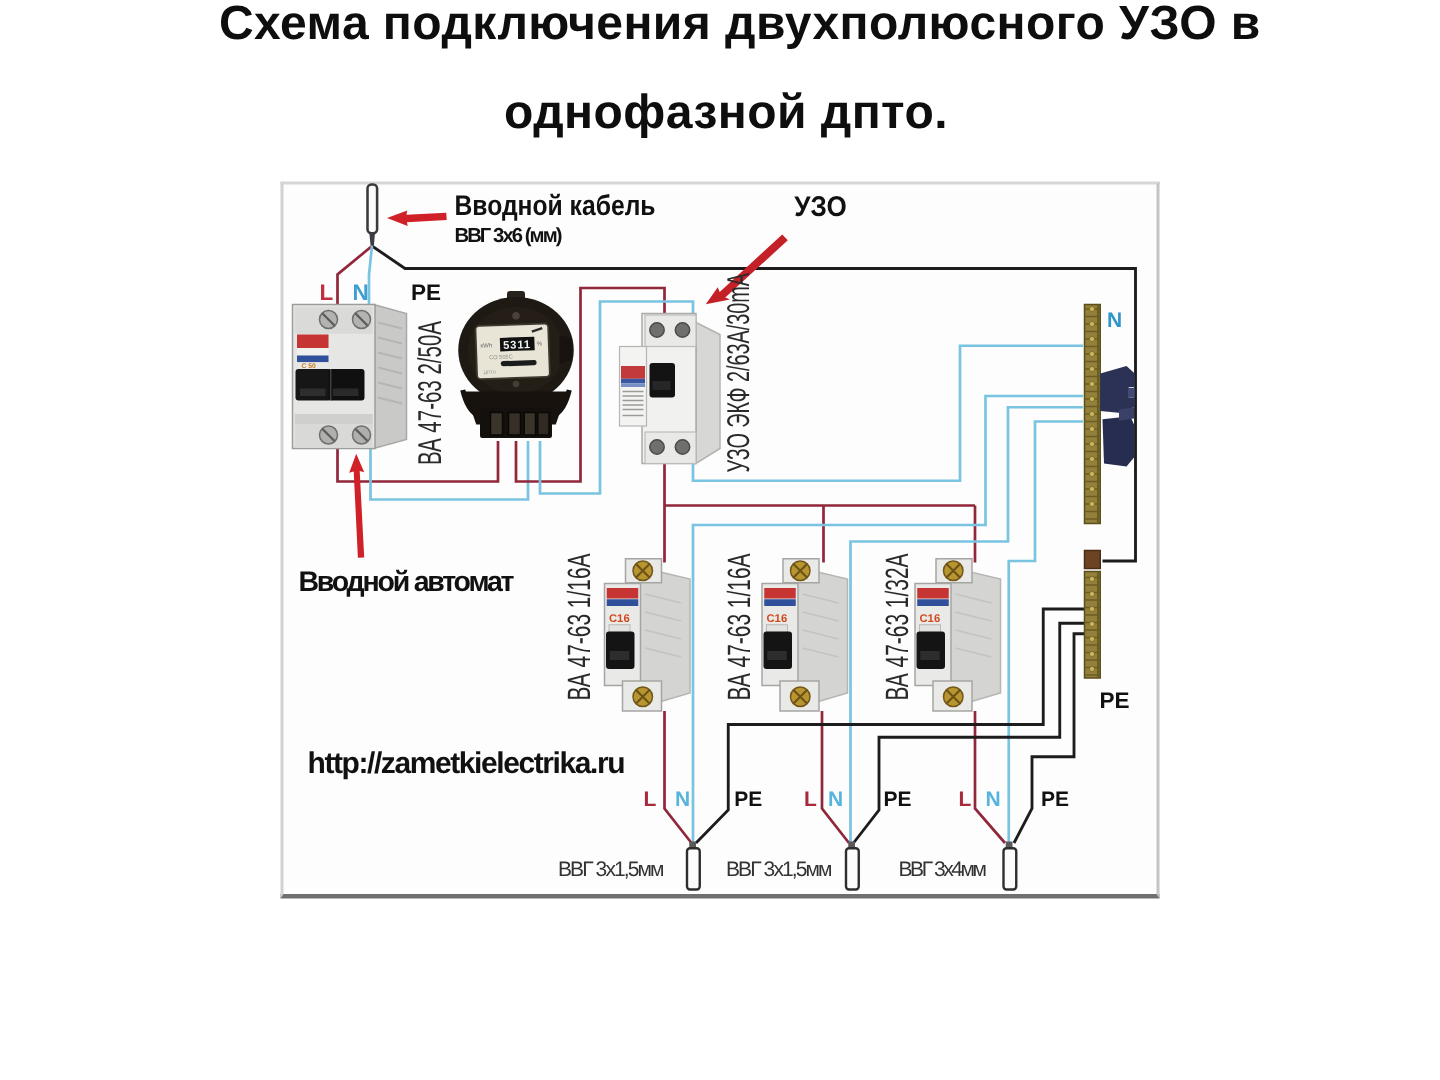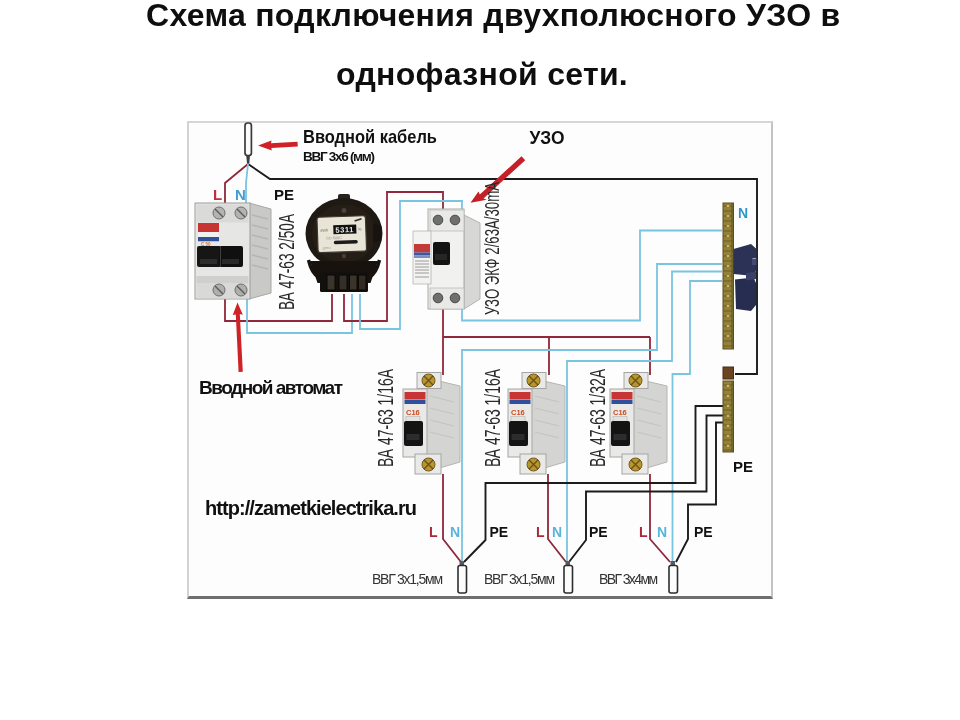--- a/index.html
+++ b/index.html
@@ -7,21 +7,21 @@
 .t1{position:absolute;left:146px;top:-3px;font-size:32px;font-weight:bold;color:#0e0e0e;white-space:nowrap;letter-spacing:0.3px;}
 .t2{position:absolute;left:336px;top:56px;font-size:32px;font-weight:bold;color:#0e0e0e;white-space:nowrap;letter-spacing:0.3px;}
 .frame{position:absolute;left:187px;top:121px;width:582px;height:473px;background:#fdfdfd;border-top:2px solid #d6d6d6;border-left:2px solid #d2d2d2;border-right:2px solid #c4c4c4;border-bottom:3px solid #6f6f6f;}
 svg{position:absolute;left:0;top:0;}
 </style>
 </head>
 <body>
 
 <div class="t1">Схема подключения двухполюсного УЗО в</div>
 
-<div class="t2">однофазной сети.</div>
+<div class="t2">однофазной дпто.</div>
 
 <div class="frame"></div>
 <svg width="960" height="720" viewBox="0 0 960 720" font-family="Liberation Sans, sans-serif">
 
 <g>
       <polyline points="248,164 270,179 757,179 757,374 735,374" fill="none" stroke="#1c1c1c" stroke-width="1.9"></polyline>
     </g>
 
 <g>
       <polyline points="248,164 225,183 225,204" fill="none" stroke="#90273a" stroke-width="1.8"></polyline>

